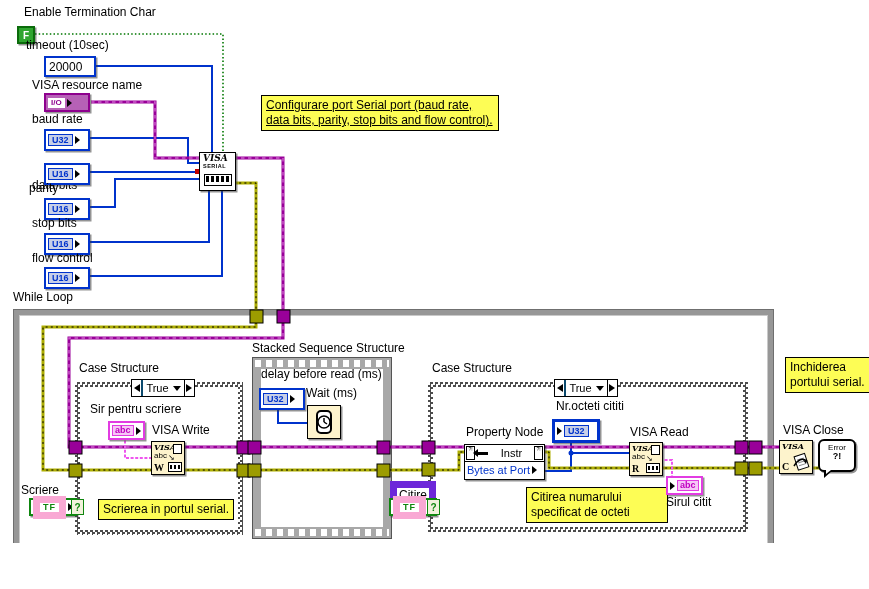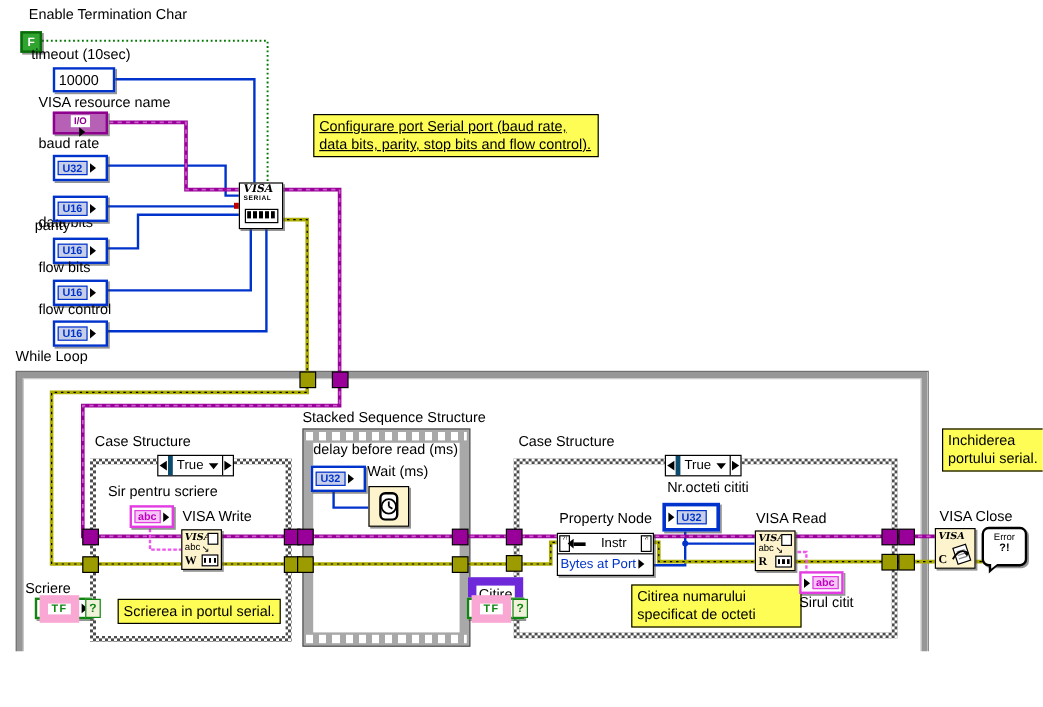--- a/index.html
+++ b/index.html
@@ -15,21 +15,21 @@
      background-size:5px 5px;}
   .casestruct .inner{position:absolute;left:5px;top:5px;right:5px;bottom:5px;background:#fff;}
   .seqstruct{position:absolute;background:#a8a8a8;border:1px solid #555;}
   .seqstruct .inner{position:absolute;left:8px;top:11px;right:8px;bottom:11px;background:#fff;}
   .filmstrip{position:absolute;left:2px;height:7px;right:2px;
      background:repeating-linear-gradient(90deg,#fff 0 6px,#a8a8a8 6px 11px);}
   
   .sel{position:absolute;height:16px;background:#fff;border:1px solid #000;display:flex;align-items:center;font-size:11px;}
   .sel .arrbox{width:11px;align-self:stretch;display:flex;align-items:center;justify-content:center;}
   .sel .mid{flex:1;display:flex;align-items:center;justify-content:center;gap:4px;
-            border-left:4px solid #0c4a6e;border-right:1px solid #000;align-self:stretch;padding:0 3px;}
+            border-left:2px solid #0c4a6e;border-right:1px solid #000;align-self:stretch;padding:0 3px;}
   .tri-l{width:0;height:0;border-top:4px solid transparent;border-bottom:4px solid transparent;border-right:6px solid #000;}
   .tri-r{width:0;height:0;border-top:4px solid transparent;border-bottom:4px solid transparent;border-left:6px solid #000;}
   .tri-d{width:0;height:0;border-left:4px solid transparent;border-right:4px solid transparent;border-top:5px solid #000;}
   
   .numconst{position:absolute;background:#fff;border:2px solid #0033CC;font-size:12px;
             display:flex;align-items:center;padding:0 3px;height:17px;}
   .typeconst{position:absolute;background:#fff;border:2px solid #0033CC;height:14px;
              display:flex;align-items:center;padding:2px;}
   .typeconst .tag{background:#c7cfe8;border:1px solid #0033CC;color:#0033CC;
                   font-size:9px;font-weight:bold;padding:0 3px;line-height:10px;}
@@ -186,25 +186,25 @@
     </g>
   </svg>
 
   <div class="lbl znode" style="left:24px;top:6px;">Enable Termination Char</div>
   <div class="fconst znode nshadow" style="left:17px;top:26px;">
     <span>F</span>
     </div>
 
   <div class="lbl znode" style="left:26px;top:39px;">timeout (10sec)</div>
   <div class="numconst znode nshadow" style="left:44px;top:56px;width:42px;">
-    <span>10000</span>
+    <span>20000</span>
     </div>
 
   <div class="lbl znode" style="left:32px;top:79px;">VISA resource name</div>
-  <div class="ioconst znode nshadow" style="left:44px;top:93px;width:38px;flex-direction:column;">
+  <div class="ioconst znode nshadow" style="left:44px;top:93px;width:38px;">
     <span class="tag">I/O</span>
     <span class="outarr"></span>
     </div>
 
   <div class="lbl znode" style="left:32px;top:113px;">baud rate</div>
   <div class="typeconst znode nshadow" style="left:44px;top:129px;width:38px;">
     <span class="tag">U32</span>
     <span class="outarr"></span>
     </div>
 
@@ -213,21 +213,21 @@
     <span class="tag">U16</span>
     <span class="outarr"></span>
     </div>
 
   <div class="lbl znode" style="left:29px;top:182px;">parity</div>
   <div class="typeconst znode nshadow" style="left:44px;top:198px;width:38px;">
     <span class="tag">U16</span>
     <span class="outarr"></span>
     </div>
 
-  <div class="lbl znode" style="left:32px;top:217px;">flow bits</div>
+  <div class="lbl znode" style="left:32px;top:217px;">stop bits</div>
   <div class="typeconst znode nshadow" style="left:44px;top:233px;width:38px;">
     <span class="tag">U16</span>
     <span class="outarr"></span>
     </div>
 
   <div class="lbl znode" style="left:32px;top:252px;">flow control</div>
   <div class="typeconst znode nshadow" style="left:44px;top:267px;width:38px;">
     <span class="tag">U16</span>
     <span class="outarr"></span>
     </div>

